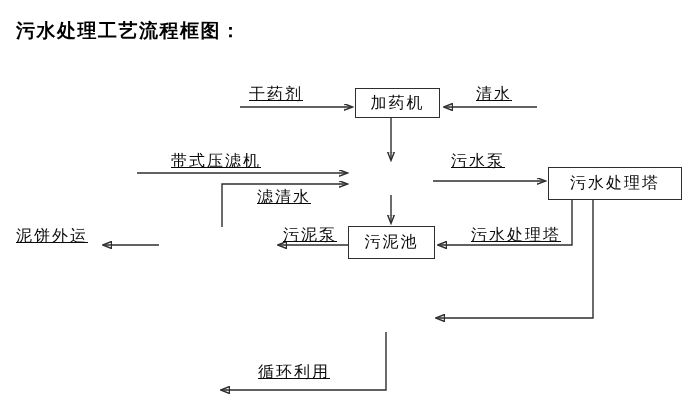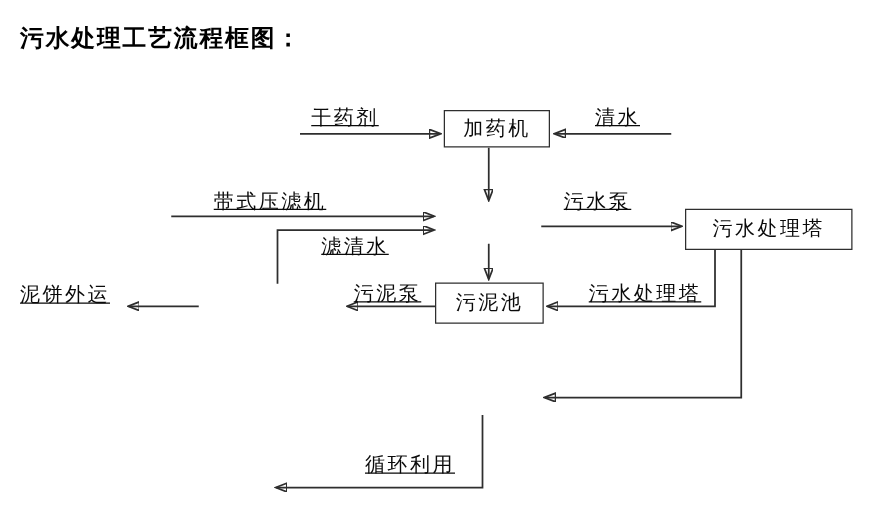--- a/index.html
+++ b/index.html
@@ -67,21 +67,21 @@
   .n-clean-pool    { left: 342px; top: 300px; width: 90px;  height: 32px; }
   
   .l-dry-chem      { left: 249px; top: 86px; }
   .l-clean-water   { left: 476px; top: 86px; }
   .l-sand-wash     { left: 171px; top: 153px; }
   .l-filtered      { left: 257px; top: 189px; }
   .l-sewage-pump   { left: 451px; top: 153px; }
   .l-sludge-pump   { left: 283px; top: 227px; }
   .l-bottom-sewage { left: 471px; top: 227px; }
   .l-mud-cake      { left: 16px;  top: 228px; }
-  .l-recycle       { left: 258px; top: 364px; margin-left: 34px; }
+  .l-recycle       { left: 258px; top: 364px; }
 </style>
 </head>
 <body>
 
 <div class="canvas">
 
   <h1 class="title">污水处理工艺流程框图：</h1>
 
   <svg class="edges" width="700" height="420" viewBox="0 0 700 420">
     <defs>

